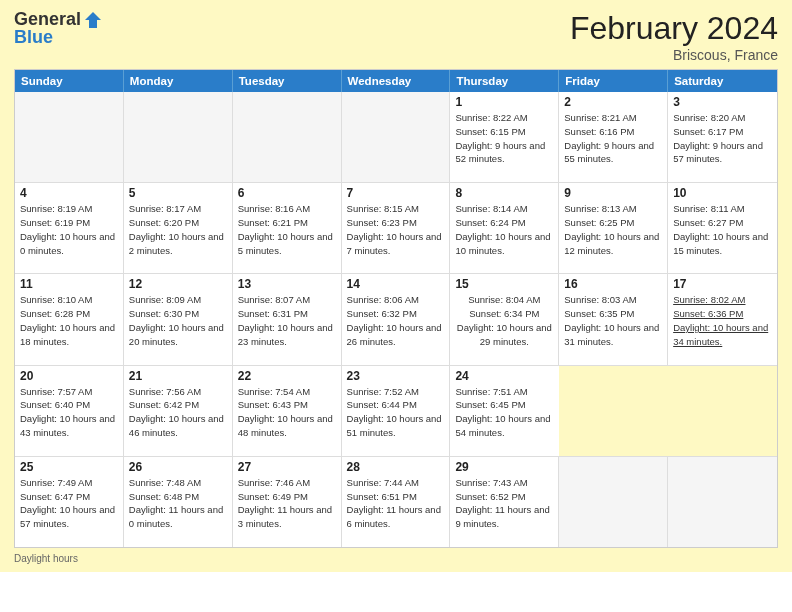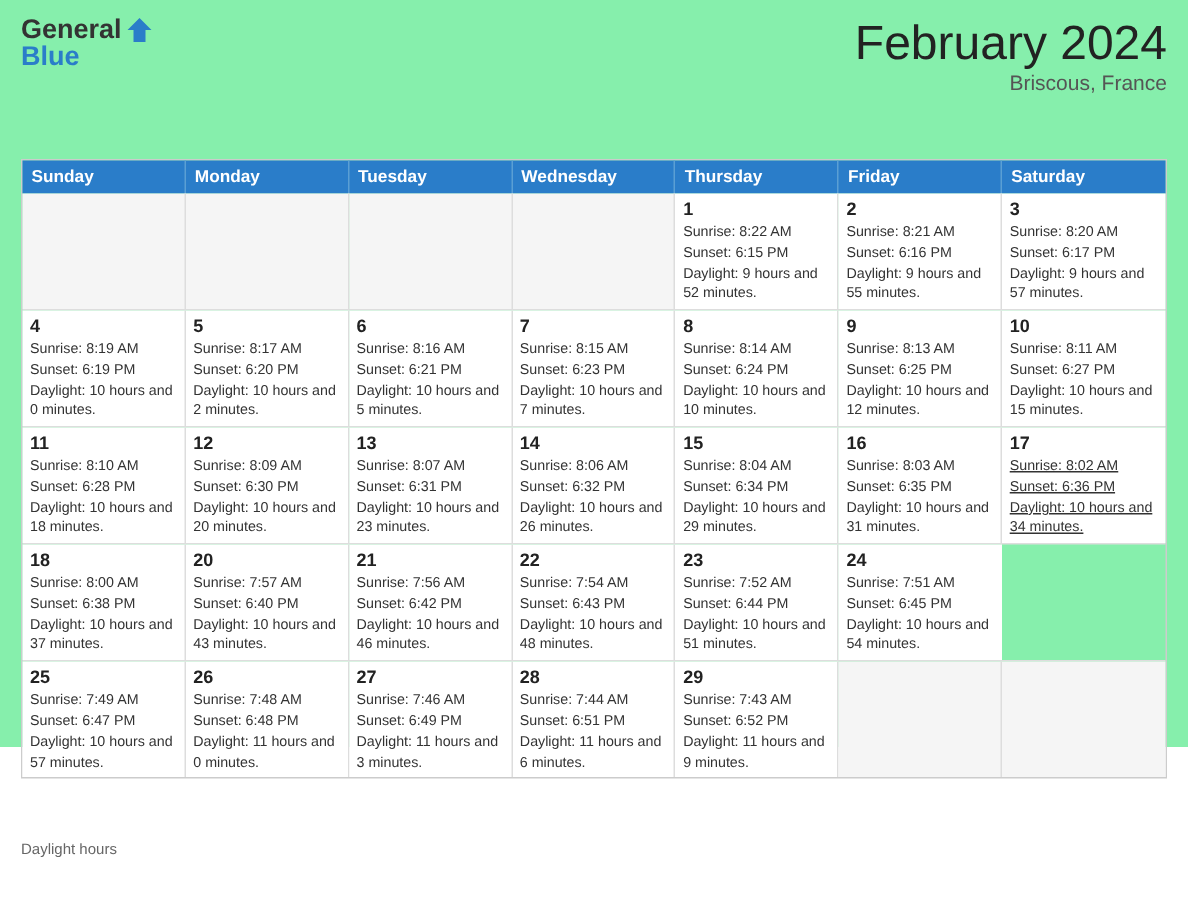--- a/index.html
+++ b/index.html
@@ -5,26 +5,25 @@
     * { margin: 0; padding: 0; box-sizing: border-box; }
     body {
       font-family: Arial, sans-serif;
       background: #fff;
       width: 792px;
       height: 612px;
       overflow: hidden;
     }
     .page {
       width: 792px;
-      height: 498px;
-      background: #86efac;
+      height: 572px;
+      background: #fef9c3;
       display: flex;
       flex-direction: column;
       padding: 10px 14px 8px 14px;
-      gap: 37px;
     }
     .header {
       display: flex;
       justify-content: space-between;
       align-items: flex-start;
       margin-bottom: 6px;
     }
     .logo {
       display: flex;
       align-items: center;
@@ -227,44 +226,38 @@
 Daylight: 10 hours and 23 minutes.</div>
           </div>
           <div class="cal-cell">
             <span class="day-num">14</span>
             <div class="day-info" style="white-space: pre-line;">Sunrise: 8:06 AM
 Sunset: 6:32 PM
 Daylight: 10 hours and 26 minutes.</div>
           </div>
           <div class="cal-cell">
             <span class="day-num">15</span>
-            <div class="day-info" style="white-space: pre-line;">Sunrise: 8:04 AM
+            <div class="day-info" style="white-space: pre-line; text-align: center;">Sunrise: 8:04 AM
 Sunset: 6:34 PM
 Daylight: 10 hours and 29 minutes.</div>
           </div>
           <div class="cal-cell">
             <span class="day-num">16</span>
             <div class="day-info" style="white-space: pre-line;">Sunrise: 8:03 AM
 Sunset: 6:35 PM
 Daylight: 10 hours and 31 minutes.</div>
           </div>
           <div class="cal-cell">
             <span class="day-num">17</span>
             <div class="day-info" style="white-space: pre-line; text-decoration: underline;">Sunrise: 8:02 AM
 Sunset: 6:36 PM
 Daylight: 10 hours and 34 minutes.</div>
           </div>
         </div>
         <div class="cal-row">
-          <div class="cal-cell">
-            <span class="day-num">18</span>
-            <div class="day-info" style="white-space: pre-line;">Sunrise: 8:00 AM
-Sunset: 6:38 PM
-Daylight: 10 hours and 37 minutes.</div>
-          </div>
           <div class="cal-cell">
             <span class="day-num">20</span>
             <div class="day-info" style="white-space: pre-line;">Sunrise: 7:57 AM
 Sunset: 6:40 PM
 Daylight: 10 hours and 43 minutes.</div>
           </div>
           <div class="cal-cell">
             <span class="day-num">21</span>
             <div class="day-info" style="white-space: pre-line;">Sunrise: 7:56 AM
 Sunset: 6:42 PM

